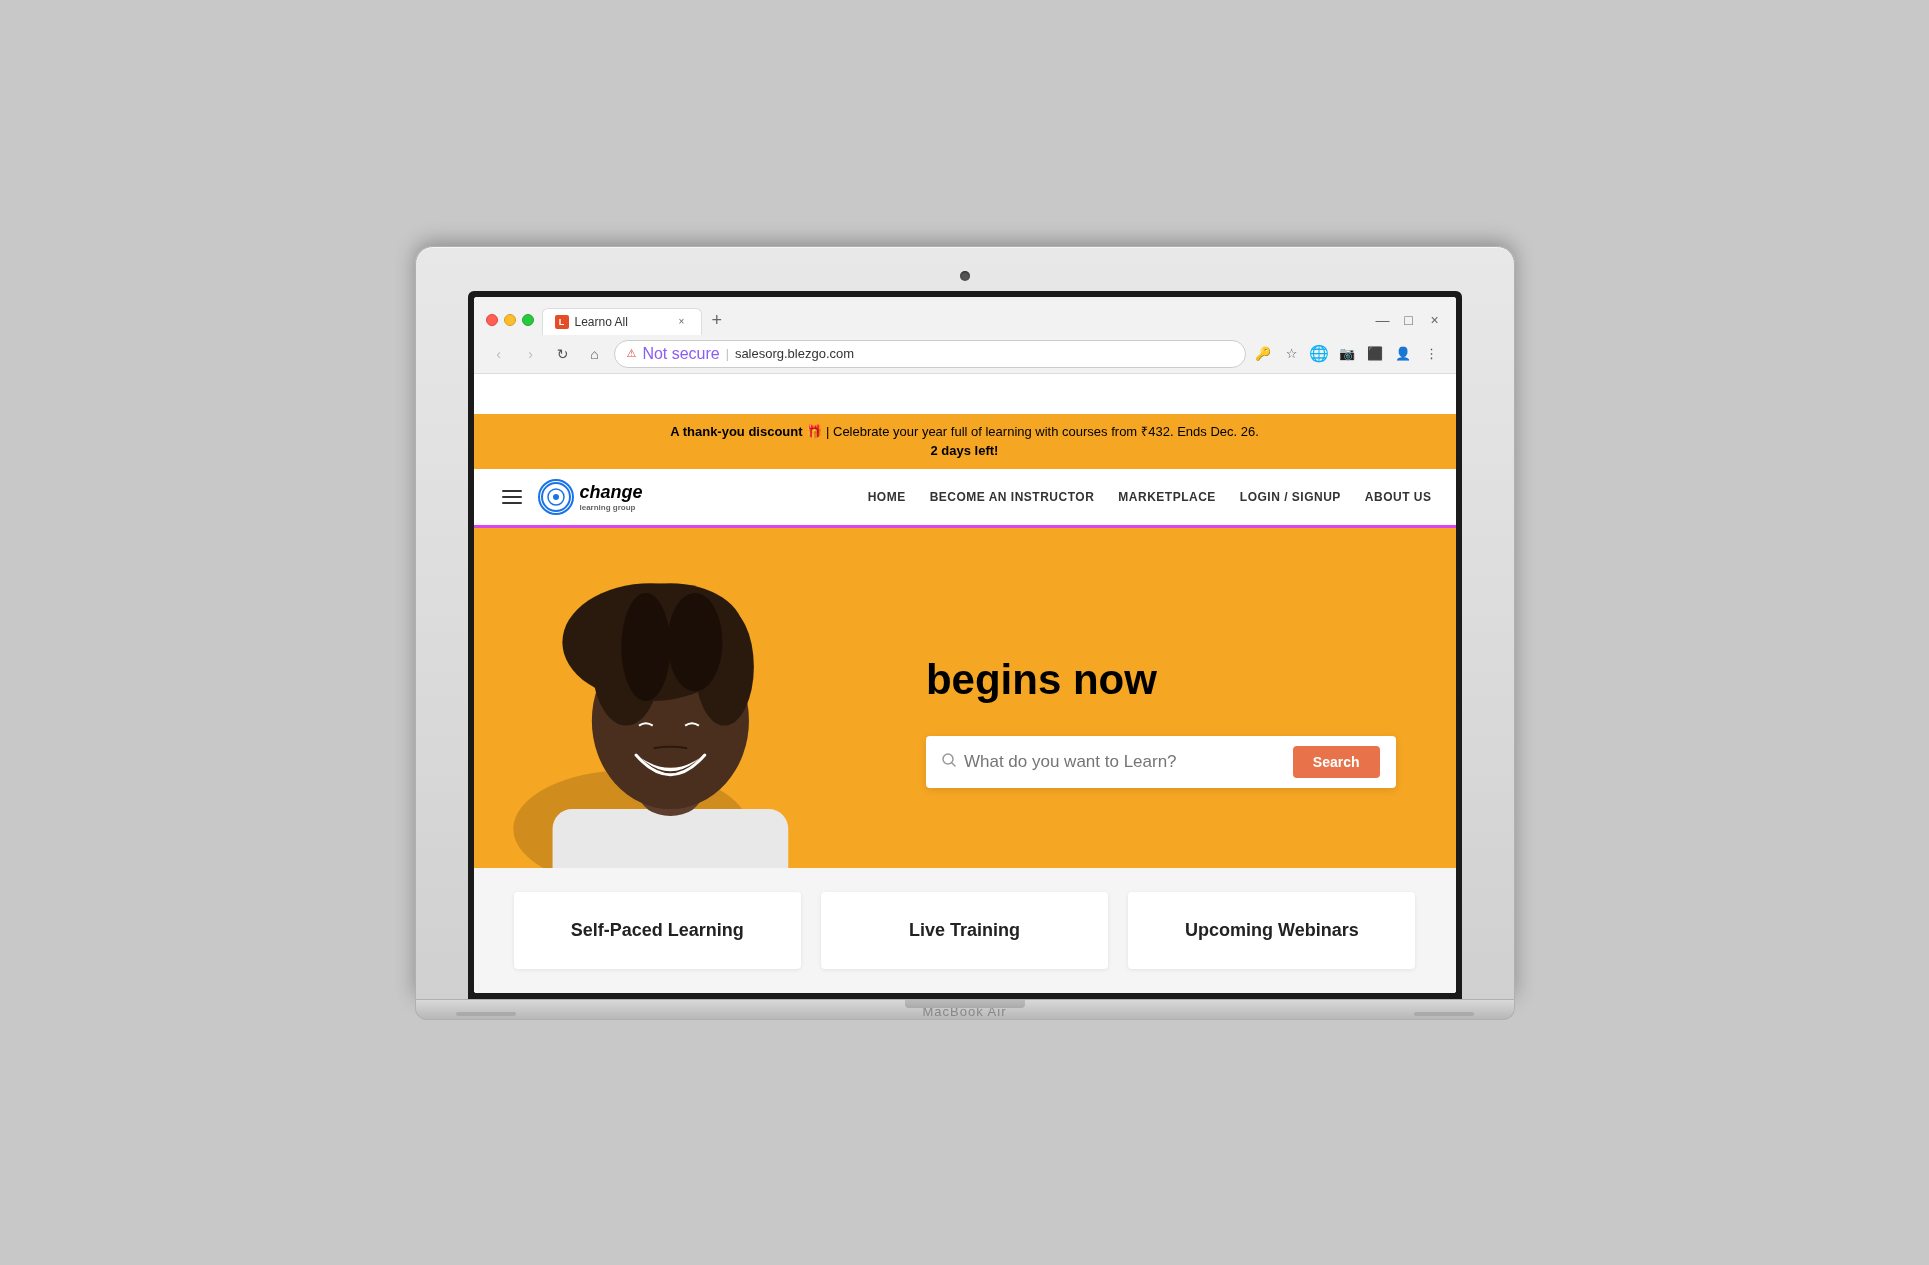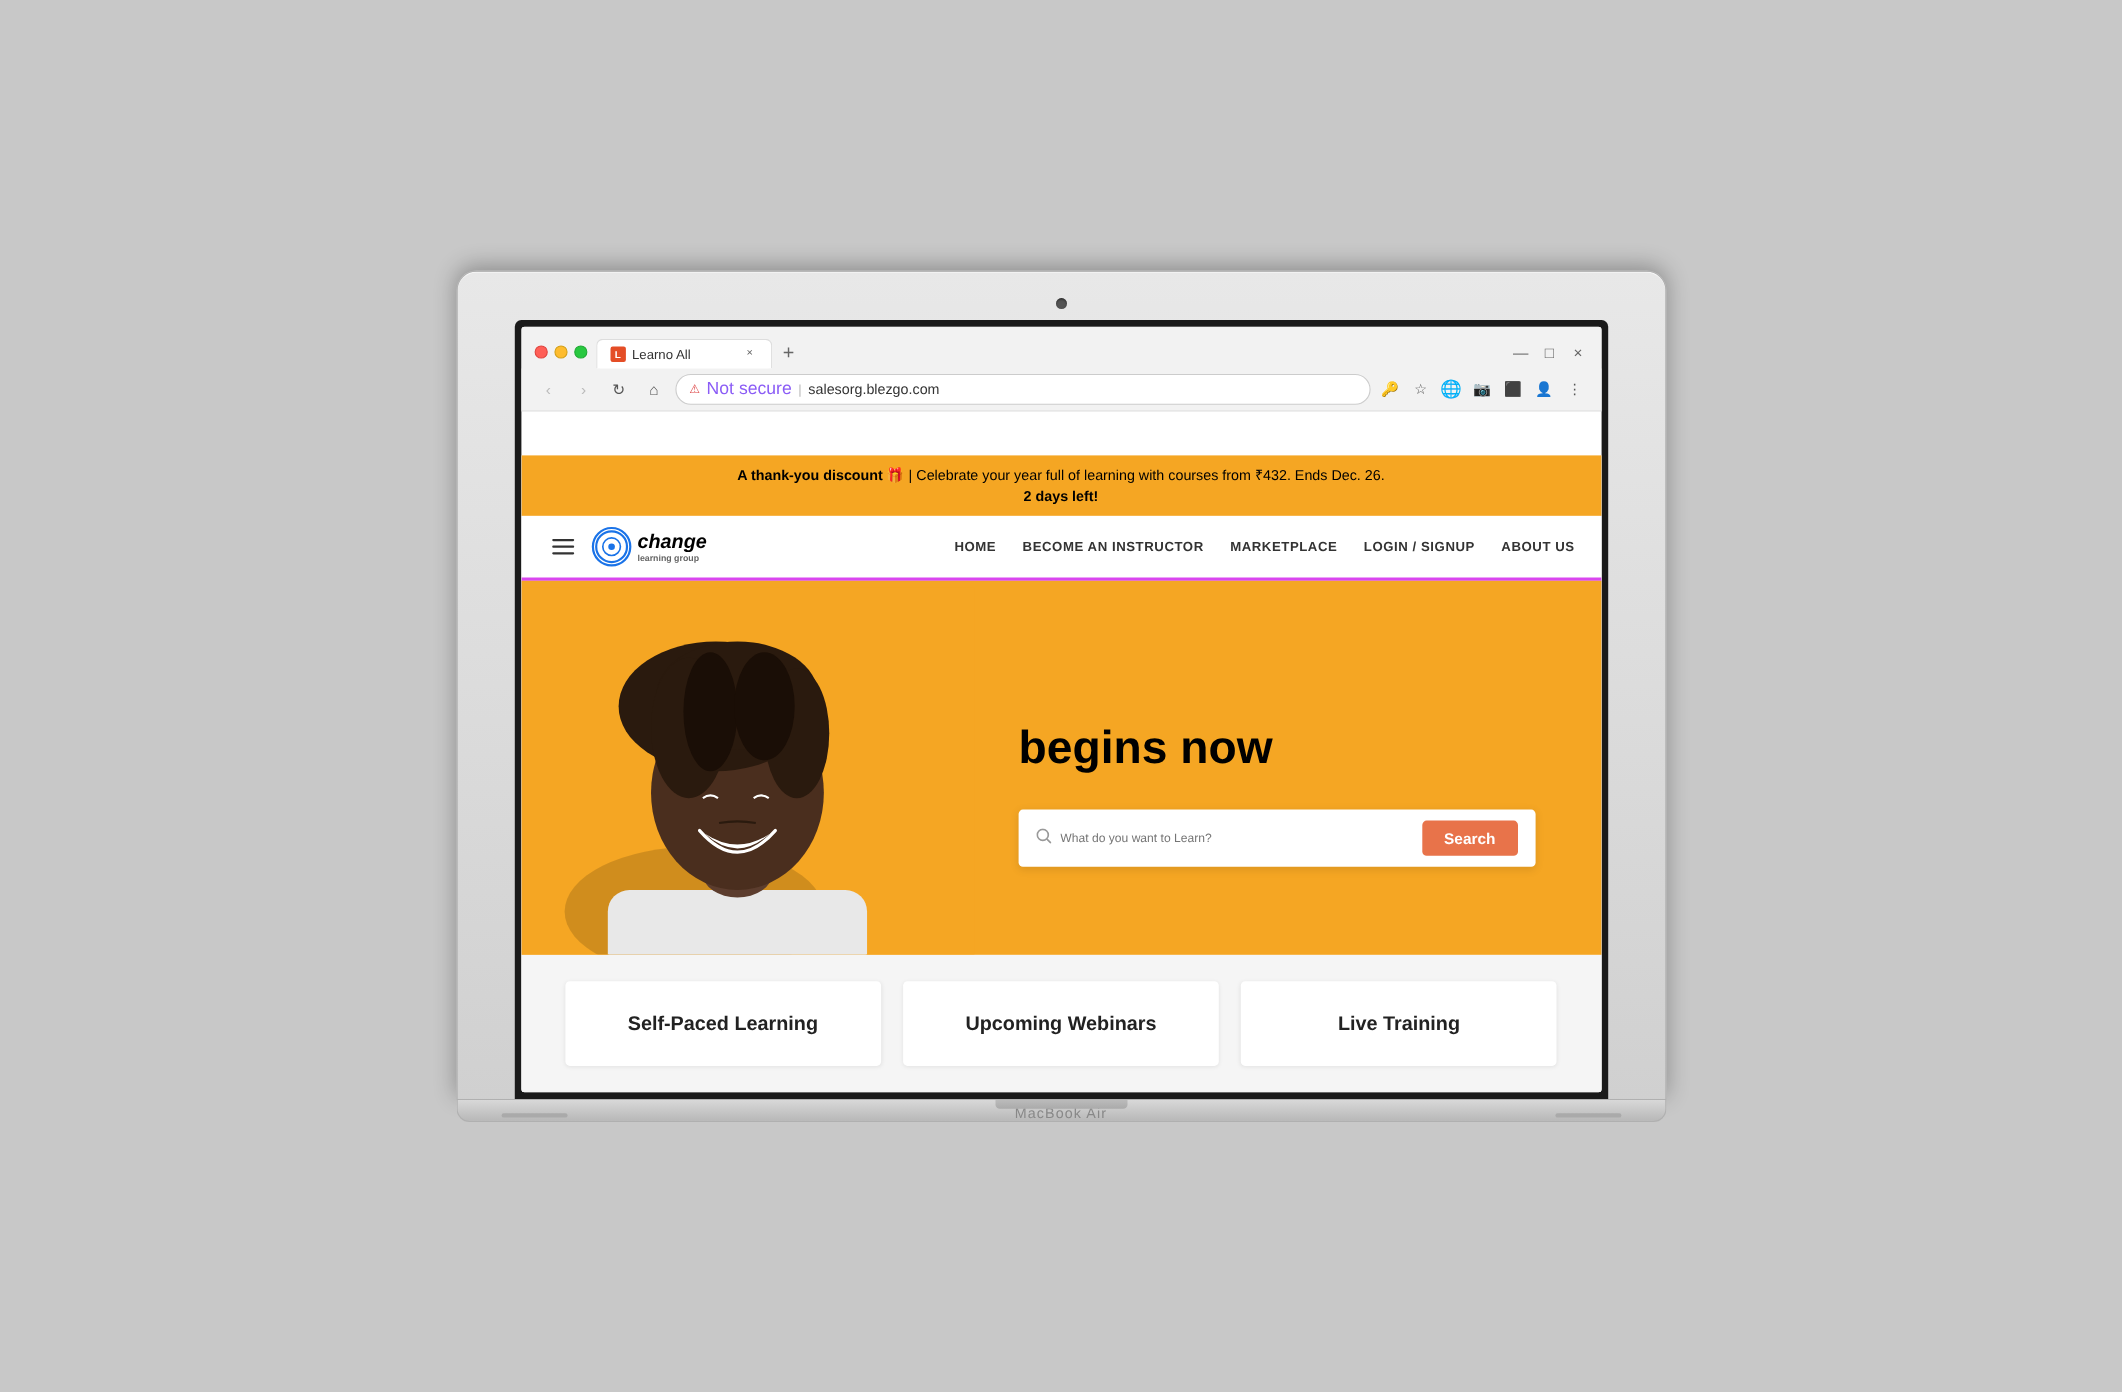--- a/index.html
+++ b/index.html
@@ -374,21 +374,21 @@
 
     .search-icon-wrap {
       color: #999;
       font-size: 14px;
     }
 
     .search-input {
       border: none;
       outline: none;
       flex: 1;
-      font-size: 11px;
+      font-size: 17px;
       color: #333;
       background: transparent;
     }
 
     .search-btn {
       background: #e8734a;
       color: #fff;
       border: none;
       border-radius: 4px;
       padding: 8px 20px;
@@ -627,24 +627,24 @@
                 <button class="search-btn">Search</button>
               </div>
             </div>
           </div>
 
           <div class="feature-section">
             <div class="feature-card">
               <span class="feature-card-title">Self-Paced Learning</span>
             </div>
             <div class="feature-card">
+              <span class="feature-card-title">Live Training</span>
+            </div>
+            <div class="feature-card">
               <span class="feature-card-title">Upcoming Webinars</span>
-            </div>
-            <div class="feature-card">
-              <span class="feature-card-title">Live Training</span>
             </div>
           </div>
 
         </div>
 
       </div>
     </div>
   </div>
 
   <div class="laptop-base">

